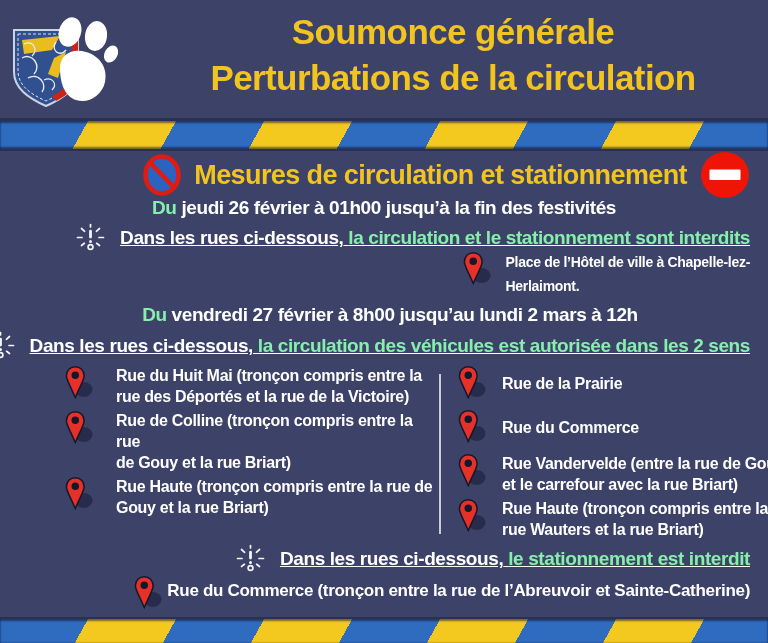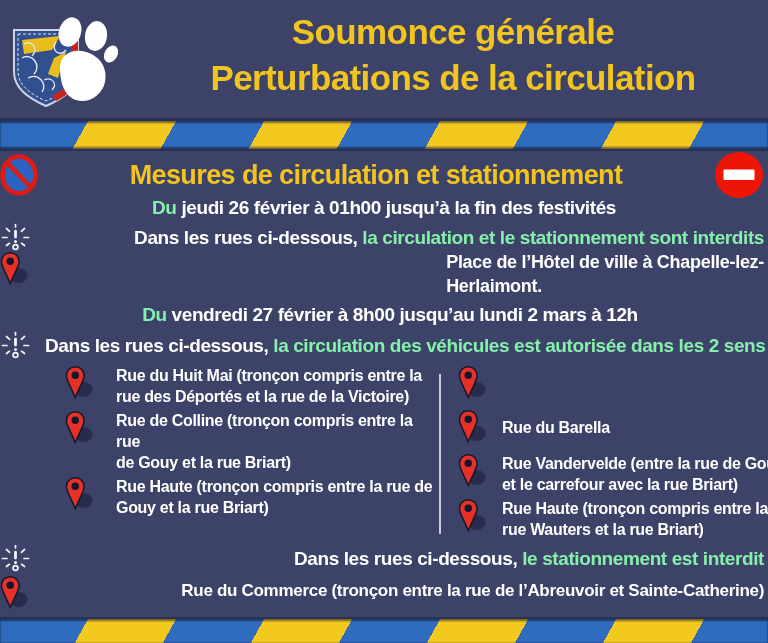--- a/index.html
+++ b/index.html
@@ -19,35 +19,35 @@
   }
   
   .band{
     position:absolute;left:0;width:768px;
     background:repeating-linear-gradient(119deg,#2f6cc0 0 77px,#f4c91f 77px 154px);
     box-shadow:inset 0 2px 2px rgba(15,18,38,.55), inset 0 -2px 2px rgba(15,18,38,.55);
   }
   .band-top{top:118px;height:28px;border-top:3px solid #2c3153;border-bottom:2px solid #2c3153;}
   .band-bottom{top:617px;height:26px;border-top:2px solid #2c3153;}
   
-  .row{position:absolute;left:0;right:4px;display:flex;align-items:center;justify-content:space-between;}
+  .row{position:absolute;left:0;right:18px;display:flex;align-items:center;justify-content:flex-end;}
   .headline-row{top:150px;height:50px;gap:13px;}
   .headline{font-size:27px;letter-spacing:-0.6px;color:#f1c41f;margin:0;white-space:nowrap;}
   .period{position:absolute;left:0;right:0;text-align:center;font-size:19px;letter-spacing:-0.4px;margin:0;}
   .period-1{top:197px;}
   .period-2{top:304px;padding-left:12px;}
   .yellow{color:#86efac;}
-  .notice{gap:14px;font-size:19px;letter-spacing:-0.4px;white-space:nowrap;}
+  .notice{gap:14px;font-size:19px;letter-spacing:-0.4px;white-space:nowrap;text-decoration:underline;}
   .notice-1{top:222px;height:32px;}
   .notice-2{top:330px;height:32px;}
   .notice-3{top:543px;height:32px;}
   .bulb{width:31px;height:30px;flex:none;}
   
   .location-1{top:250px;height:54px;gap:15px;align-items:flex-start;}
-  .loc-text{white-space:pre-line;font-size:18px;line-height:24px;letter-spacing:-0.3px;text-align:left;}
+  .loc-text{white-space:pre-line;font-size:14px;line-height:24px;letter-spacing:-0.3px;text-align:left;}
   .location-2{top:574px;height:40px;gap:5px;align-items:flex-start;}
   .loc2-text{font-size:17px;letter-spacing:-0.3px;padding-top:7px;white-space:nowrap;}
   .pin{width:28px;height:38px;flex:none;}
   
   .columns{position:absolute;top:364px;left:0;width:768px;height:178px;display:grid;grid-template-columns:403px 2px 1fr;padding-left:36px;}
   .divider{background:#c9cdd9;height:160px;margin-top:10px;}
   .col{display:flex;flex-direction:column;}
   .col-left{padding-left:29px;}
   .col-right{padding-left:17px;}
   .street{display:flex;gap:23px;min-height:42px;margin-bottom:2px;align-items:flex-start;}
@@ -171,26 +171,27 @@
         <div class="street-text">Rue Haute (tronçon compris entre la rue de
 Gouy et la rue Briart)</div>
       </div>
     </div>
     <div class="divider"></div>
     <div class="col col-right">
       <div class="street single">
         <svg class="pin" viewBox="0 0 30 38">
             <use href="#pin-shape"></use>
           </svg>
+        <div class="street-text">Rue de la Prairie</div>
       </div>
       <div class="street single">
         <svg class="pin" viewBox="0 0 30 38">
             <use href="#pin-shape"></use>
           </svg>
-        <div class="street-text">Rue du Barella</div>
+        <div class="street-text">Rue du Commerce</div>
       </div>
       <div class="street">
         <svg class="pin" viewBox="0 0 30 38">
             <use href="#pin-shape"></use>
           </svg>
         <div class="street-text">Rue Vandervelde (entre la rue de Gouy
 et le carrefour avec la rue Briart)</div>
       </div>
       <div class="street">
         <svg class="pin" viewBox="0 0 30 38">

